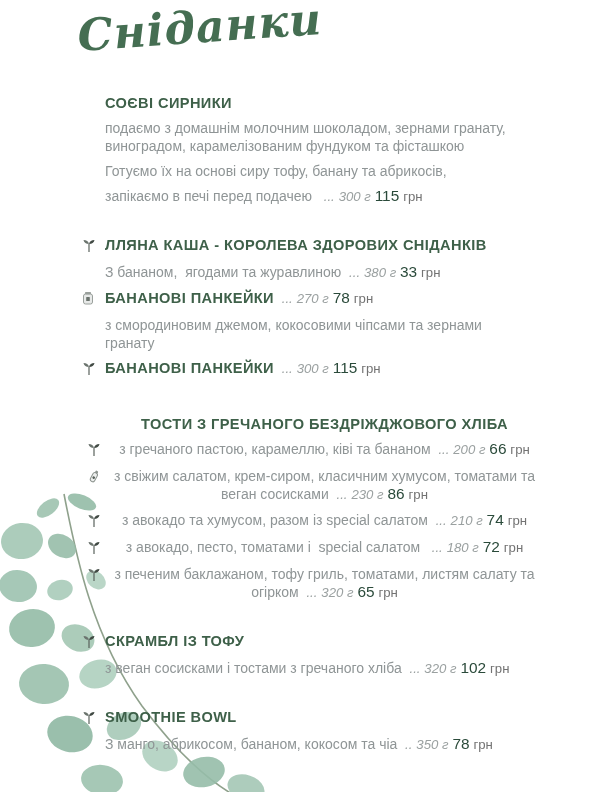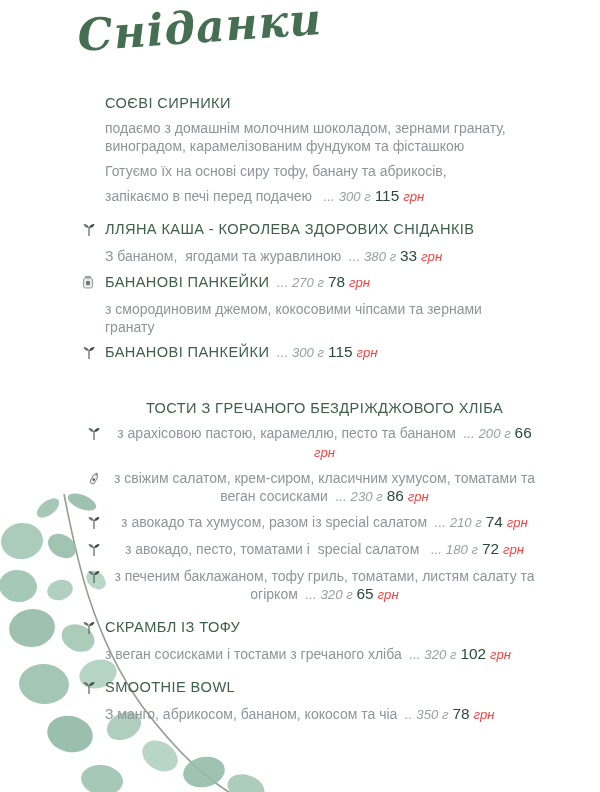--- a/index.html
+++ b/index.html
@@ -8,35 +8,35 @@
     font-family:"Liberation Sans", sans-serif;
   }
   .deco{position:absolute;left:-8px;top:486px;width:312px;height:312px;pointer-events:none;}
   .title{
     position:absolute;left:76px;top:10px;margin:0;
     font-family:"DejaVu Serif", serif;font-style:italic;font-weight:700;
     font-size:44px;color:#456e52;letter-spacing:1px;
     transform:rotate(-4deg);transform-origin:left top;
   }
   .content{position:absolute;left:82px;top:94px;width:462px;}
-  .menu-section{margin-top:14px;}
+  .menu-section{margin-top:30px;}
   .menu-section:first-child{margin-top:0;}
   .menu-section:nth-child(3){margin-top:36px;text-align:center;}
   .row{display:flex;align-items:flex-start;margin-top:7px;}
   .menu-section > .row:first-child{margin-top:0;}
   .icon-cell{flex:0 0 23px;width:23px;padding-top:2px;}
   .row-text{
     flex:1;font-size:14px;line-height:18px;color:#8f9596;white-space:pre-wrap;
   }
   .section-title,.item-name{
-    color:#3e6049;font-weight:normal;font-size:14.6px;letter-spacing:.4px;
+    color:#3e6049;font-weight:bold;font-size:14.6px;letter-spacing:.4px;
   }
   .meta{font-style:italic;color:#9aa0a0;font-size:13.2px;}
   .price{font-weight:normal;color:#2a4a3a;font-size:15.4px;}
-  .unit{font-style:italic;color:#ef4444;font-size:13.2px;}
+  .unit{color:#737373;font-size:13.2px;}
   .row-icon{display:inline-block;vertical-align:top;}
 </style>
 </head>
 <body>
 
 <div class="page">
 
   <svg class="deco" viewBox="0 0 312 312" xmlns="http://www.w3.org/2000/svg">
     <path d="M72 8 C84 70 100 150 150 220 C180 260 210 290 240 308" fill="none" stroke="#8fa18c" stroke-width="1.6"></path>
     <g fill-opacity="0.9">
@@ -121,21 +121,21 @@
         <div class="row">
           <div class="icon-cell"></div>
           <div class="row-text"><span class="section-title">ТОСТИ З ГРЕЧАНОГО БЕЗДРІЖДЖОВОГО ХЛІБА</span></div>
         </div>
         <div class="row">
           <div class="icon-cell"><svg width="14" height="15" viewBox="0 0 14 15" xmlns="http://www.w3.org/2000/svg" class="row-icon">
       <path d="M7 14 C7 10 7 8 7 6" stroke="#59625c" stroke-width="1.2" fill="none"></path>
       <path d="M7 6 C4 6 2 4.5 1.5 2 C4.5 2 6.5 3.5 7 6 Z" fill="#6b746e"></path>
       <path d="M7 6 C10 6 12 4.5 12.5 2 C9.5 2 7.5 3.5 7 6 Z" fill="#414a44"></path>
     </svg></div>
-          <div class="row-text"><span class="item-text">з арахісовою пастою, карамеллю, песто та бананом</span>  <span class="meta">...</span> <span class="meta">200 г</span> <span class="price">66</span> <span class="unit">грн</span></div>
+          <div class="row-text"><span class="item-text">з гречаного пастою, карамеллю, ківі та бананом</span>  <span class="meta">...</span> <span class="meta">200 г</span> <span class="price">66</span> <span class="unit">грн</span></div>
         </div>
         <div class="row">
           <div class="icon-cell"><svg width="14" height="16" viewBox="0 0 14 16" xmlns="http://www.w3.org/2000/svg" class="row-icon">
       <g transform="rotate(28 7 8)">
         <rect x="4.6" y="3.5" width="4.8" height="9.5" rx="2.2" fill="#eceeed" stroke="#8d948f"></rect>
         <rect x="5.6" y="1.2" width="2.8" height="2.6" rx="0.9" fill="#8d948f"></rect>
         <circle cx="7" cy="8.6" r="1.3" fill="#555d57"></circle>
       </g>
     </svg></div>
           <div class="row-text"><span class="item-text">з свіжим салатом, крем-сиром, класичним хумусом, томатами та

